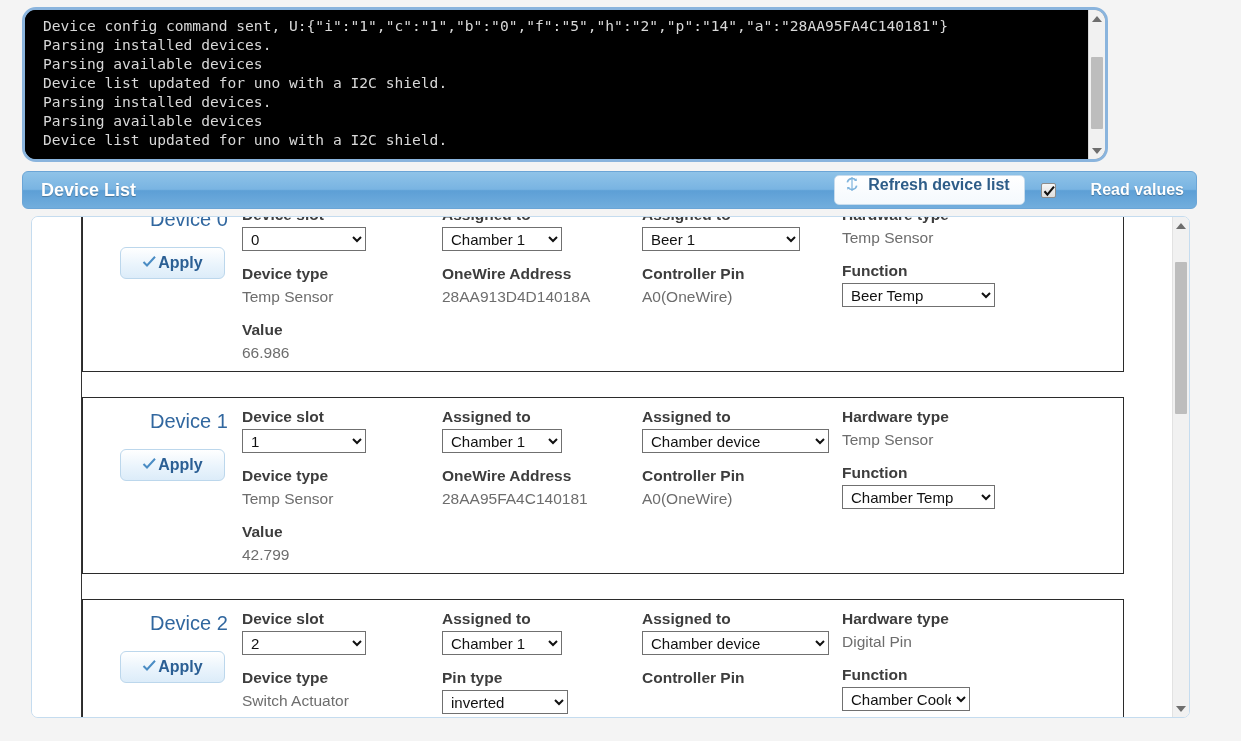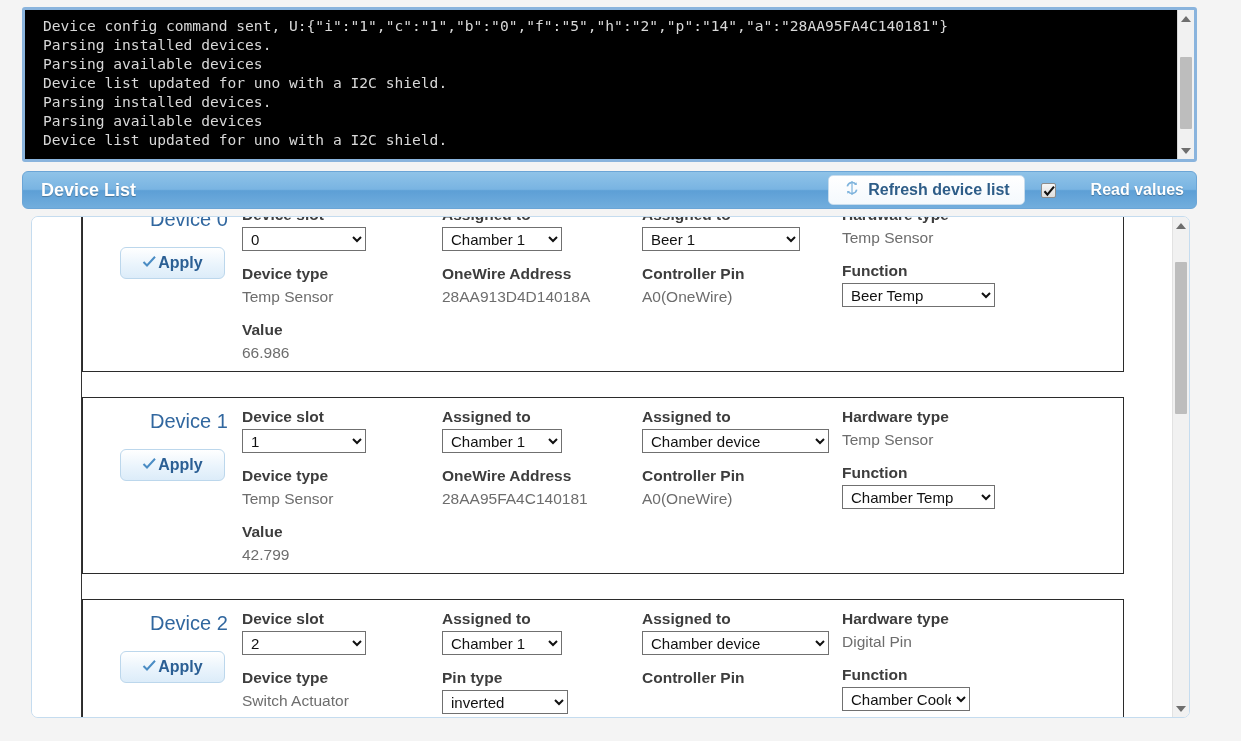--- a/index.html
+++ b/index.html
@@ -8,23 +8,23 @@
     width: 1241px; height: 741px;
     background: #f4f4f4;
     font-family: "Liberation Sans", sans-serif;
     overflow: hidden;
   }
 
   
   .console-wrap {
     position: absolute;
     left: 22px; top: 7px;
-    width: 1175px; height: 155px;
+    width: 1086px; height: 155px;
     border: 3px solid #8ab4dd;
-    border-radius: 3px;
+    border-radius: 14px;
     background: #000;
     display: flex;
     overflow: hidden;
   }
   .console-body {
     flex: 1 1 auto;
     background: #000;
     padding: 6px 4px 4px 18px;
     overflow: hidden;
   }
@@ -87,23 +87,23 @@
     font-weight: bold;
     text-shadow: 0 1px 1px rgba(0,0,0,.28);
     flex: 1 1 auto;
   }
   .refresh-btn {
     height: 30px;
     background: linear-gradient(to bottom, #ffffff 0%, #f4f9fd 100%);
     border: 1px solid #c7dced;
     border-radius: 5px;
     display: flex;
-    align-items: center;
+    align-items: flex-start;
     gap: 8px;
-    padding: 0 14px 0 15px;
+    padding: 0 14px 0 9px;
     cursor: pointer;
     margin-right: 16px;
   }
   .refresh-label {
     color: #2e5d88;
     font-size: 16px;
     font-weight: bold;
   }
   .read-values {
     display: flex;

